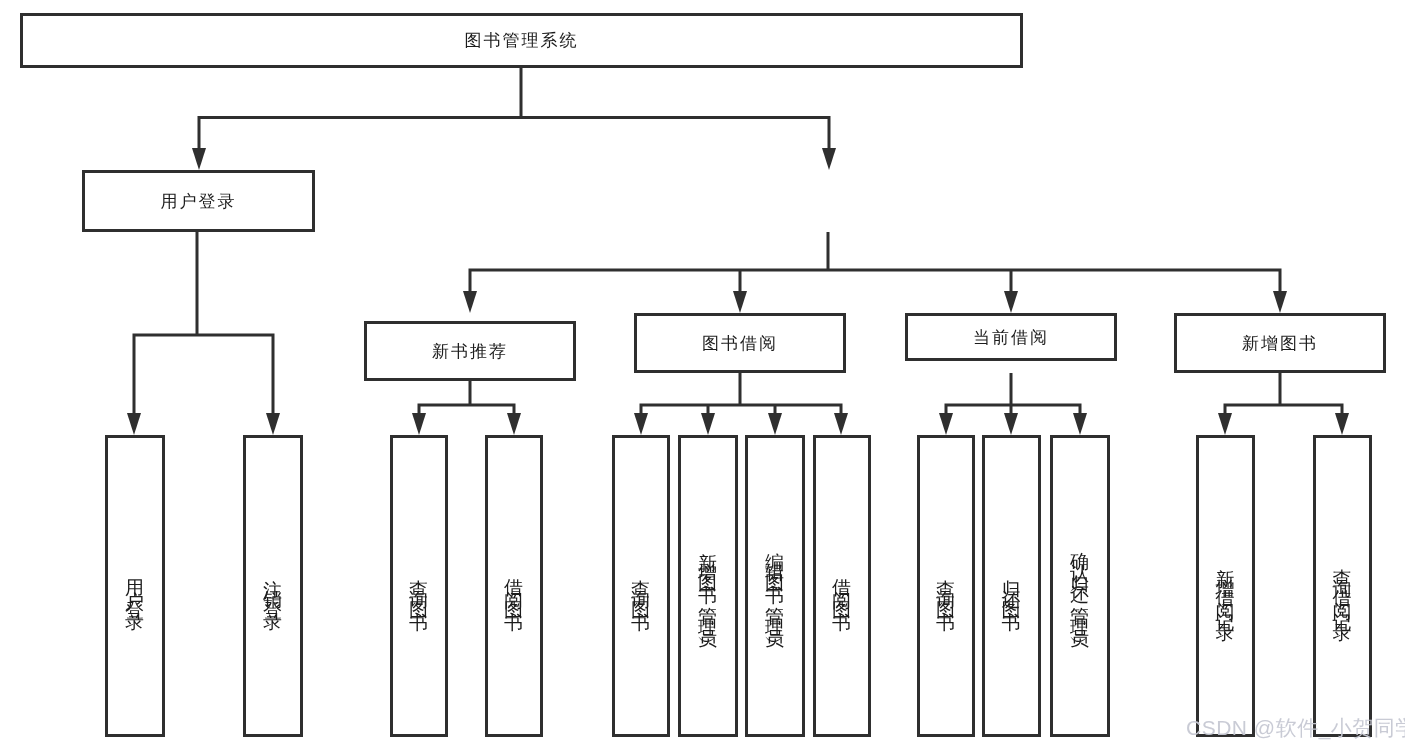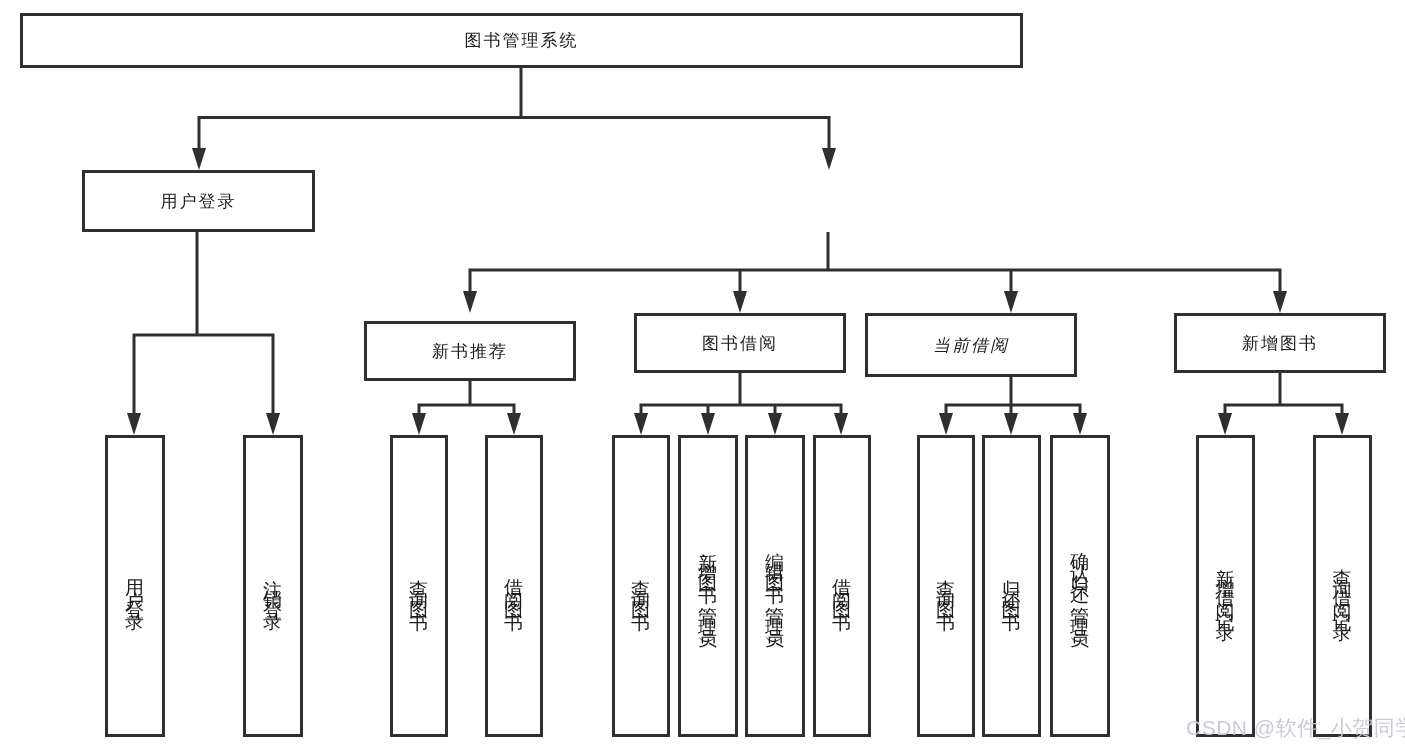--- a/index.html
+++ b/index.html
@@ -36,21 +36,21 @@
     letter-spacing: 11px;
     line-height: 1;
     white-space: nowrap;
   }
   
   #b-root    { left: 20px;   top: 13px;  width: 1003px; height: 55px; }
   #b-login   { left: 82px;   top: 170px; width: 233px;  height: 62px; }
   #b-mgmt    { left: 712px;  top: 170px; width: 233px;  height: 62px; }
   #b-rec     { left: 364px;  top: 321px; width: 212px;  height: 60px; }
   #b-borrow  { left: 634px;  top: 313px; width: 212px;  height: 60px; }
-  #b-current { left: 865px;  top: 313px; width: 212px;  height: 64px; font-style: italic; }
+  #b-current { left: 905px;  top: 313px; width: 212px;  height: 48px; }
   #b-records { left: 1174px; top: 313px; width: 212px;  height: 60px; }
   #b-a1 { left: 105px;  top: 435px; width: 60px; height: 302px; }
   #b-a2 { left: 243px;  top: 435px; width: 60px; height: 302px; }
   #b-b1 { left: 390px;  top: 435px; width: 58px; height: 302px; }
   #b-b2 { left: 485px;  top: 435px; width: 58px; height: 302px; }
   #b-c1 { left: 612px;  top: 435px; width: 58px; height: 302px; }
   #b-c2 { left: 678px;  top: 435px; width: 60px; height: 302px; }
   #b-c3 { left: 745px;  top: 435px; width: 60px; height: 302px; }
   #b-c4 { left: 813px;  top: 435px; width: 58px; height: 302px; }
   #b-d1 { left: 917px;  top: 435px; width: 58px; height: 302px; }

